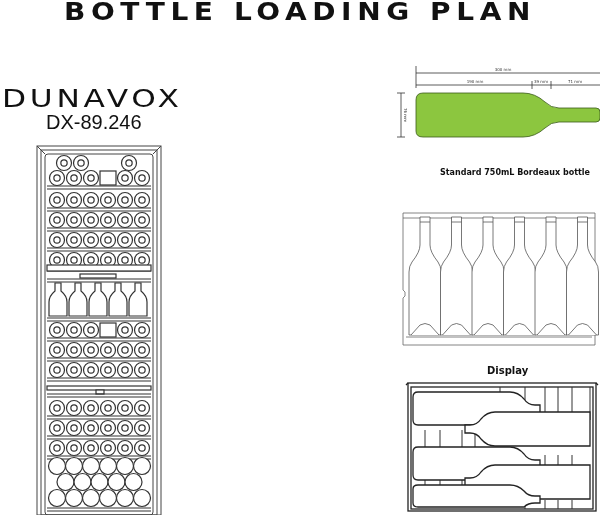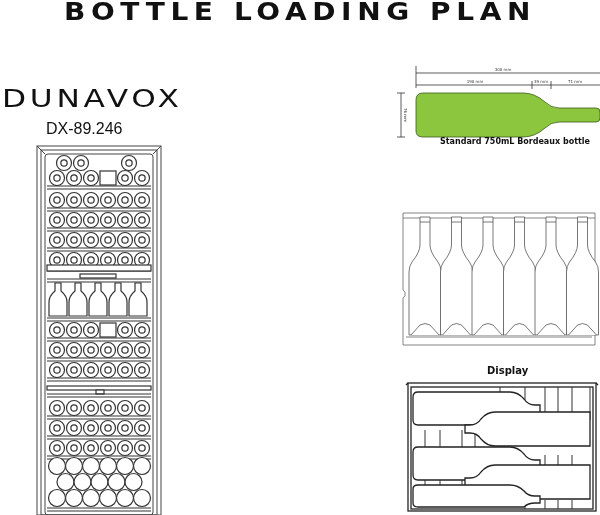--- a/index.html
+++ b/index.html
@@ -1,19 +1,19 @@
 <!DOCTYPE html>
 <html><head>
 <meta charset="utf-8">
 <style>
   html, body { margin:0; padding:0; background:#ffffff; }
   body { width:600px; height:515px; position:relative; overflow:hidden; font-family:"DejaVu Sans", sans-serif; color:#111; }
   .title { position:absolute; left:0; top:-3px; width:600px; text-align:center; font-family:"DejaVu Sans", sans-serif; font-weight:bold; font-size:25px; letter-spacing:5px; transform:scaleX(1.12); transform-origin:center; }
   .brand { position:absolute; left:2px; top:84px; font-family:"DejaVu Sans", sans-serif; font-size:25px; letter-spacing:3px; font-weight:normal; transform:scaleX(1.25); transform-origin:left; }
-  .model { position:absolute; left:46px; top:120px; font-family:"Liberation Sans", sans-serif; font-size:16px; }
+  .model { position:absolute; left:46px; top:111px; font-family:"Liberation Sans", sans-serif; font-size:20px; }
   .caption { position:absolute; font-family:"DejaVu Sans", sans-serif; font-size:8px; font-weight:bold; }
   svg { position:absolute; }
   .dimtxt { font-family:"DejaVu Sans", sans-serif; font-size:4px; fill:#333; }
 </style>
 </head>
 <body>
 
 <div class="title">BOTTLE LOADING PLAN</div>
 <div class="brand">DUNAVOX</div>
 <div class="model">DX-89.246</div>
@@ -234,21 +234,21 @@
     <line x1="2" y1="33" x2="10" y2="33"></line>
     <line x1="2" y1="77" x2="10" y2="77"></line>
   </g>
   <path d="M28 33 Q21 33 21 40 L21 71 Q21 77 28 77 L128 77 Q140 77 150 68 Q156 62 164 62 L201 62 Q205 62 205 58 L205 52 Q205 48 201 48 L164 48 Q156 48 150 42 Q140 33 128 33 Z" fill="#8cc63f" stroke="#3a5a1a" stroke-width="0.8"></path>
   <text class="dimtxt" x="108" y="11" text-anchor="middle">300 mm</text>
   <text class="dimtxt" x="80" y="23" text-anchor="middle">190 mm</text>
   <text class="dimtxt" x="146" y="23" text-anchor="middle">39 mm</text>
   <text class="dimtxt" x="180" y="23" text-anchor="middle">71 mm</text>
   <text class="dimtxt" x="0" y="0" text-anchor="middle" transform="translate(9 55) rotate(90)">76 mm</text>
 </svg>
-<div class="caption" style="left:440px;top:137px;">Standard 750mL Bordeaux bottle</div>
+<div class="caption" style="left:440px;top:168px;">Standard 750mL Bordeaux bottle</div>
 
 <svg width="210" height="150" viewBox="0 0 210 150" style="left:390px;top:200px;">
   <g stroke="#666" fill="none" stroke-width="0.8">
     <path d="M13 13 L205 13 L205 90 L203 92 L203 96 L205 98 L205 145 L13 145 L13 98 L15 96 L15 92 L13 90 Z"></path>
     <line x1="13" y1="18" x2="205" y2="18"></line>
     <line x1="16" y1="137" x2="202" y2="137"></line>
   </g>
   <g id="upright-bottles" stroke="#555" fill="#fff" stroke-width="0.8">
       <path d="M30 17 L40 17 L40 45 Q40 52 48 62 Q51 66 51 72 L51 135 L19 135 L19 72 Q19 66 22 62 Q30 52 30 45 Z"></path>
       <path d="M21 135 L30 125 Q35 122 40 125 L49 135"></path>

